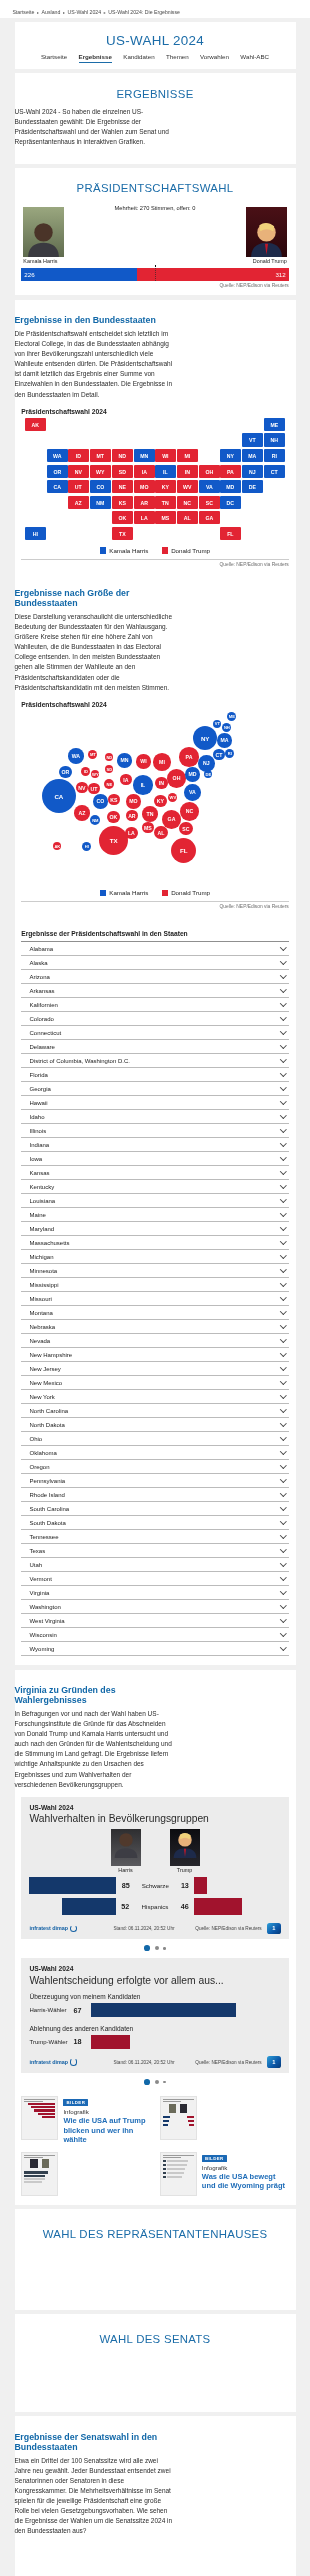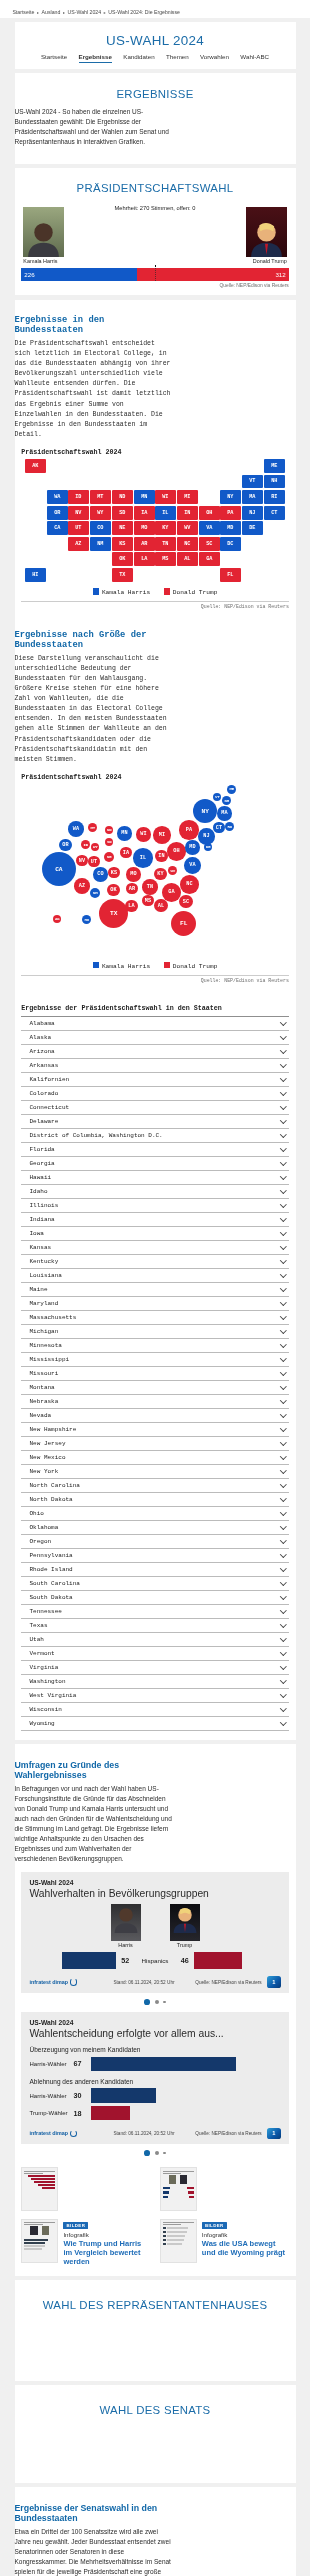--- a/index.html
+++ b/index.html
@@ -184,21 +184,21 @@
       <div class="ec-red" id="ecRed">
           <span id="ecRedVal">312</span>
         </div>
       <div class="ec-marker" id="ecMarker" style="left: 50.1859%;"></div>
     </div>
     <div class="ec-tick" id="ecTick" style="left: 50.1859%;"></div>
   </div>
   <div class="quelle">Quelle: NEP/Edison via Reuters</div>
 </section>
 
-<section class="card" style="padding:2.1px 0 9.3px;font-family:Liberation Mono, monospace;">
+<section class="card" style="padding:2.1px 0 9.3px;">
   <h3 class="sub indent">Ergebnisse in den Bundesstaaten</h3>
   <p class="body indent">Die Präsidentschaftswahl entscheidet sich letztlich im Electoral College, in das die Bundesstaaten abhängig von ihrer Bevölkerungszahl unterschiedlich viele Wahlleute entsenden dürfen. Die Präsidentschaftswahl ist damit letztlich das Ergebnis einer Summe von Einzelwahlen in den Bundesstaaten. Die Ergebnisse in den Bundesstaaten im Detail.</p>
 
   <div class="chart-label">Präsidentschaftswahl 2024</div>
   <div class="tilemap" id="tileMap">
       <div class="tile trump" style="left: 0px; top: 0px;">AK</div>
       <div class="tile harris" style="left: 239px; top: 0px;">ME</div>
       <div class="tile harris" style="left: 217px; top: 15.5px;">VT</div>
       <div class="tile harris" style="left: 239px; top: 15.5px;">NH</div>
       <div class="tile harris" style="left: 22px; top: 31px;">WA</div>
@@ -522,21 +522,21 @@
         <span class="chev"></span>
       </div>
       <div class="acc-row">
         <span>Wyoming</span>
         <span class="chev"></span>
       </div>
     </div>
 </section>
 
 <section class="card" style="padding:2.1px 0 1px;">
-  <h3 class="sub indent">Umfragen zu Gründe des Wahlergebnisses</h3>
+  <h3 class="sub indent">Virginia zu Gründen des Wahlergebnisses</h3>
   <p class="body indent">In Befragungen vor und nach der Wahl haben US-Forschungsinstitute die Gründe für das Abschneiden von Donald Trump und Kamala Harris untersucht und auch nach den Gründen für die Wahlentscheidung und die Stimmung im Land gefragt. Die Ergebnisse liefern wichtige Anhaltspunkte zu den Ursachen des Ergebnisses und zum Wahlverhalten der verschiedenen Bevölkerungsgruppen.</p>
 
   <div class="ig">
     <div class="ig-kicker">US-Wahl 2024</div>
     <div class="ig-title">Wahlverhalten in Bevölkerungsgruppen</div>
     <div class="ig-photos">
       <div style="text-align:center;">
         <div class="ig-photo" style="background:linear-gradient(180deg,#2e2e30,#5a5a5e);">
           <svg width="30" height="29" viewBox="0 0 58 56">
               <circle cx="29" cy="21" r="13" fill="#50392c"></circle>
@@ -553,20 +553,33 @@
               <path d="M7 56c0-14 10-19 22-19s22 5 22 19z" fill="#1d2a4a"></path>
               <path d="M27 38h4l-2 16z" fill="#c01828"></path>
             </svg>
         </div>
         <div class="ig-cap">Trump</div>
       </div>
     </div>
     <div id="bflyRows">
         <div class="bfly-row">
           <div class="bfly-zone l">
+            <div class="bfly-bar-l" style="width: 88px;"></div>
+          </div>
+          <div class="bfly-mid">
+            <span class="bfly-num">85</span>
+            <span class="bfly-cat">Schwarze</span>
+            <span class="bfly-num" style="text-align: right;">13</span>
+          </div>
+          <div class="bfly-zone">
+            <div class="bfly-bar-r" style="width: 13.4px;"></div>
+          </div>
+        </div>
+        <div class="bfly-row">
+          <div class="bfly-zone l">
             <div class="bfly-bar-l" style="width: 54px;"></div>
           </div>
           <div class="bfly-mid">
             <span class="bfly-num">52</span>
             <span class="bfly-cat">Hispanics</span>
             <span class="bfly-num" style="text-align: right;">46</span>
           </div>
           <div class="bfly-zone">
             <div class="bfly-bar-r" style="width: 48px;"></div>
           </div>
@@ -592,25 +605,20 @@
     <div class="ig-kicker">US-Wahl 2024</div>
     <div class="ig-title">Wahlentscheidung erfolgte vor allem aus...</div>
     <div id="decisionGroups">
         <div class="hgroup-label">Überzeugung von meinem Kandidaten</div>
         <div class="hrow">
           <span class="lab">Harris-Wähler</span>
           <span class="val">67</span>
           <div class="bar navy" style="width: 145px;"></div>
         </div>
         <div class="hgroup-label">Ablehnung des anderen Kandidaten</div>
-        <div class="hrow">
-          <span class="lab">Harris-Wähler</span>
-          <span class="val">30</span>
-          <div class="bar navy" style="width: 65px;"></div>
-        </div>
         <div class="hrow">
           <span class="lab">Trump-Wähler</span>
           <span class="val">18</span>
           <div class="bar dred" style="width: 39px;"></div>
         </div>
       </div>
     <div class="ig-foot">
       <div class="ifd">
           <span>infratest dimap</span>
           <span class="ifd-ring"></span>
@@ -630,20 +638,21 @@
       <div class="teaser">
         <div class="thumb">
           <div class="tk"></div>
           <div class="tk" style="width: 60%;"></div>
           <div class="mb" style="width: 27px; margin-left: auto; background: rgb(161, 19, 45);"></div>
           <div class="mb" style="width: 24px; margin-left: auto; background: rgb(161, 19, 45);"></div>
           <div class="mb" style="width: 20.7px; margin-left: auto; background: rgb(161, 19, 45);"></div>
           <div class="mb" style="width: 17.6px; margin-left: auto; background: rgb(161, 19, 45);"></div>
           <div class="mb" style="width: 13.4px; margin-left: auto; background: rgb(161, 19, 45);"></div>
         </div>
+        <div><span class="badge">BILDER</span><div class="t-infografik">Infografik</div><div class="t-title">Wie die USA auf Trump blicken und wer ihn wählte</div></div>
       </div>
       <div class="teaser">
         <div class="thumb">
           <div class="tk"></div>
           <div class="tk" style="width: 60%;"></div>
           <div style="text-align: center;"><span class="ph" style="background: rgb(107, 107, 90);"></span><span class="ph" style="background: rgb(42, 42, 51);"></span></div>
           <div style="display: flex; justify-content: space-between;">
             <div class="mb" style="width: 7px; background: rgb(20, 56, 107);"></div>
             <div class="mb" style="width: 6.2px; background: rgb(161, 19, 45);"></div>
           </div>
@@ -660,21 +669,20 @@
       <div class="teaser">
         <div class="thumb">
           <div class="tk"></div>
           <div class="tk" style="width: 60%;"></div>
           <div style="text-align: center;"><span class="ph" style="background: rgb(42, 42, 51);"></span><span class="ph" style="background: rgb(107, 107, 90);"></span></div>
           <div class="mb" style="width: 24px; background: rgb(51, 65, 79);"></div>
           <div class="mb" style="width: 20.7px; background: rgb(51, 65, 79);"></div>
           <div class="mb" style="width: 20.7px; background: rgb(201, 201, 201);"></div>
           <div class="mb" style="width: 17.6px; background: rgb(201, 201, 201);"></div>
         </div>
-        <div><span class="badge">BILDER</span><div class="t-infografik">Infografik</div><div class="t-title">Wie Trump und Harris im Vergleich bewertet werden</div></div>
       </div>
       <div class="teaser">
         <div class="thumb">
           <div class="tk"></div>
           <div class="tk" style="width: 60%;"></div>
           <div style="display: flex; gap: 1.6px;">
             <div class="mb" style="width: 3.1px; background: rgb(51, 65, 79);"></div>
             <div class="mb" style="width: 21px; background: rgb(201, 201, 201);"></div>
           </div>
           <div style="display: flex; gap: 1.6px;">

